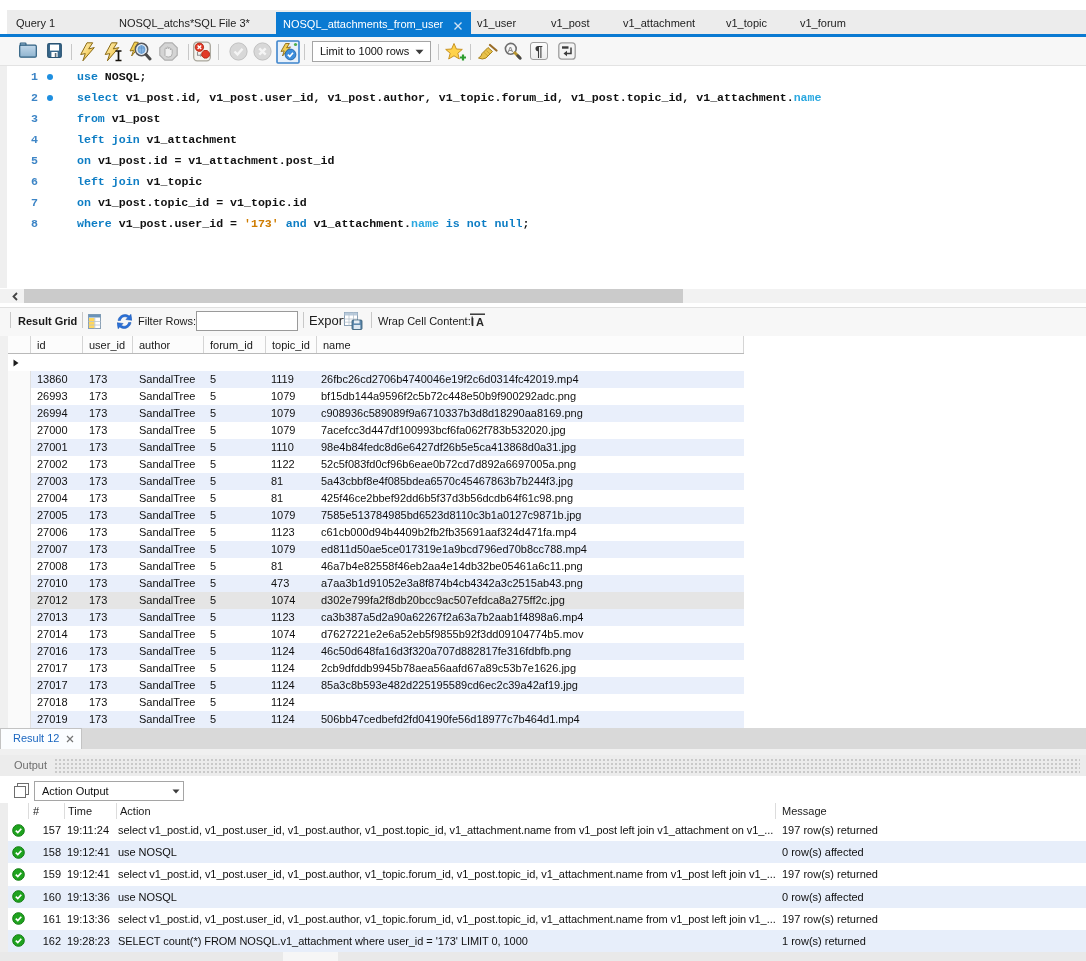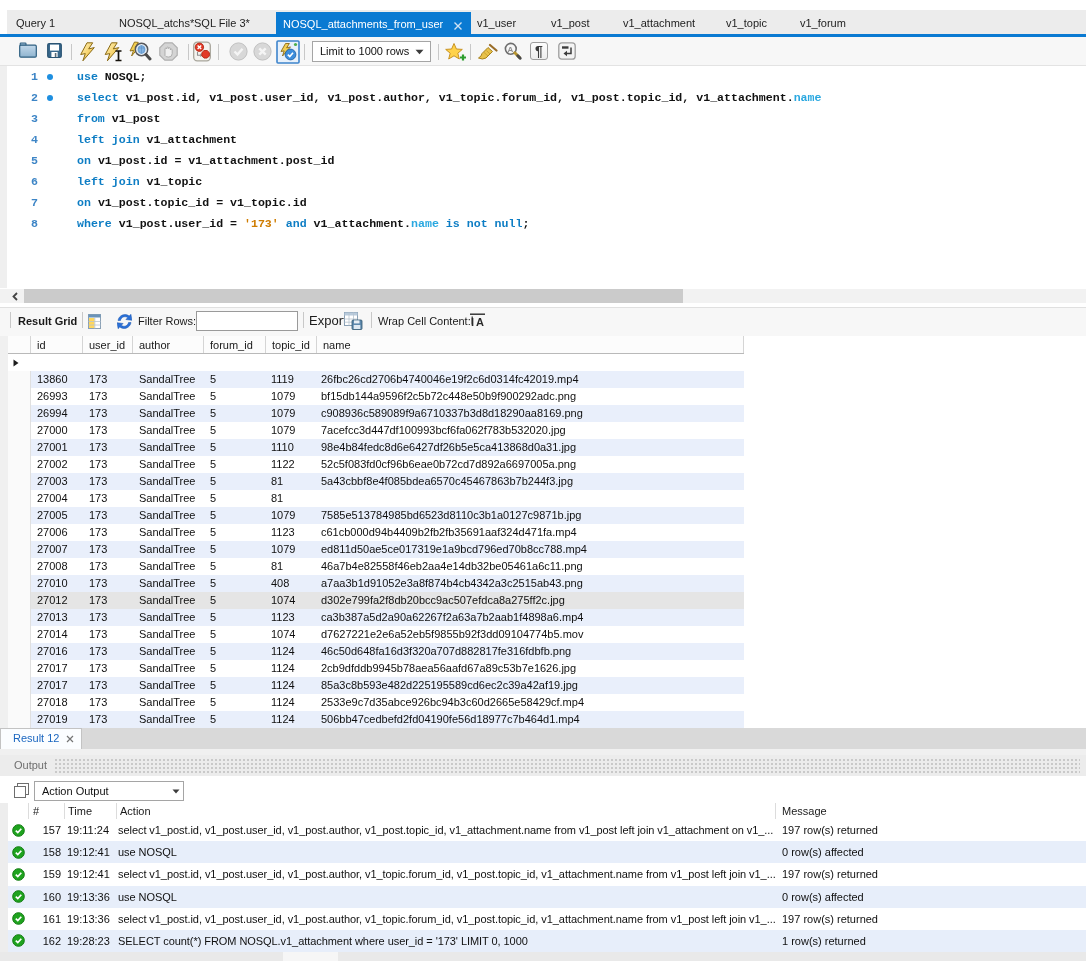--- a/index.html
+++ b/index.html
@@ -270,20 +270,21 @@
       <span class="cell" style="left:263px;">81</span>
       <span class="cell" style="left:313px;">5a43cbbf8e4f085bdea6570c45467863b7b244f3.jpg</span>
     </div>
 <div class="row" style="top:490px;background:#ffffff;">
       <span class="cell" style="left:0;width:22px;background:#fafafa;border-right:1px solid #e0e0e0;border-bottom:1px solid #e8e8e8;"></span>
       <span class="cell" style="left:29px;">27004</span>
       <span class="cell" style="left:81px;">173</span>
       <span class="cell" style="left:131px;">SandalTree</span>
       <span class="cell" style="left:202px;">5</span>
       <span class="cell" style="left:263px;">81</span>
+      <span class="cell" style="left:313px;">425f46ce2bbef92dd6b5f37d3b56dcdb64f61c98.png</span>
     </div>
 <div class="row" style="top:507px;background:#e9effb;">
       <span class="cell" style="left:0;width:22px;background:#fafafa;border-right:1px solid #e0e0e0;border-bottom:1px solid #e8e8e8;"></span>
       <span class="cell" style="left:29px;">27005</span>
       <span class="cell" style="left:81px;">173</span>
       <span class="cell" style="left:131px;">SandalTree</span>
       <span class="cell" style="left:202px;">5</span>
       <span class="cell" style="left:263px;">1079</span>
       <span class="cell" style="left:313px;">7585e513784985bd6523d8110c3b1a0127c9871b.jpg</span>
     </div>
@@ -313,21 +314,21 @@
       <span class="cell" style="left:202px;">5</span>
       <span class="cell" style="left:263px;">81</span>
       <span class="cell" style="left:313px;">46a7b4e82558f46eb2aa4e14db32be05461a6c11.png</span>
     </div>
 <div class="row" style="top:575px;background:#e9effb;">
       <span class="cell" style="left:0;width:22px;background:#fafafa;border-right:1px solid #e0e0e0;border-bottom:1px solid #e8e8e8;"></span>
       <span class="cell" style="left:29px;">27010</span>
       <span class="cell" style="left:81px;">173</span>
       <span class="cell" style="left:131px;">SandalTree</span>
       <span class="cell" style="left:202px;">5</span>
-      <span class="cell" style="left:263px;">408</span>
+      <span class="cell" style="left:263px;">473</span>
       <span class="cell" style="left:313px;">a7aa3b1d91052e3a8f874b4cb4342a3c2515ab43.png</span>
     </div>
 <div class="row" style="top:592px;background:#e5e5e5;">
       <span class="cell" style="left:0;width:22px;background:#fafafa;border-right:1px solid #e0e0e0;border-bottom:1px solid #e8e8e8;"></span>
       <span class="cell" style="left:29px;">27012</span>
       <span class="cell" style="left:81px;">173</span>
       <span class="cell" style="left:131px;">SandalTree</span>
       <span class="cell" style="left:202px;">5</span>
       <span class="cell" style="left:263px;">1074</span>
       <span class="cell" style="left:313px;">d302e799fa2f8db20bcc9ac507efdca8a275ff2c.jpg</span>
@@ -377,21 +378,20 @@
       <span class="cell" style="left:263px;">1124</span>
       <span class="cell" style="left:313px;">85a3c8b593e482d225195589cd6ec2c39a42af19.jpg</span>
     </div>
 <div class="row" style="top:694px;background:#ffffff;">
       <span class="cell" style="left:0;width:22px;background:#fafafa;border-right:1px solid #e0e0e0;border-bottom:1px solid #e8e8e8;"></span>
       <span class="cell" style="left:29px;">27018</span>
       <span class="cell" style="left:81px;">173</span>
       <span class="cell" style="left:131px;">SandalTree</span>
       <span class="cell" style="left:202px;">5</span>
       <span class="cell" style="left:263px;">1124</span>
-      <span class="cell" style="left:313px;">2533e9c7d35abce926bc94b3c60d2665e58429cf.mp4</span>
     </div>
 <div class="row" style="top:711px;background:#e9effb;">
       <span class="cell" style="left:0;width:22px;background:#fafafa;border-right:1px solid #e0e0e0;border-bottom:1px solid #e8e8e8;"></span>
       <span class="cell" style="left:29px;">27019</span>
       <span class="cell" style="left:81px;">173</span>
       <span class="cell" style="left:131px;">SandalTree</span>
       <span class="cell" style="left:202px;">5</span>
       <span class="cell" style="left:263px;">1124</span>
       <span class="cell" style="left:313px;">506bb47cedbefd2fd04190fe56d18977c7b464d1.mp4</span>
     </div>

